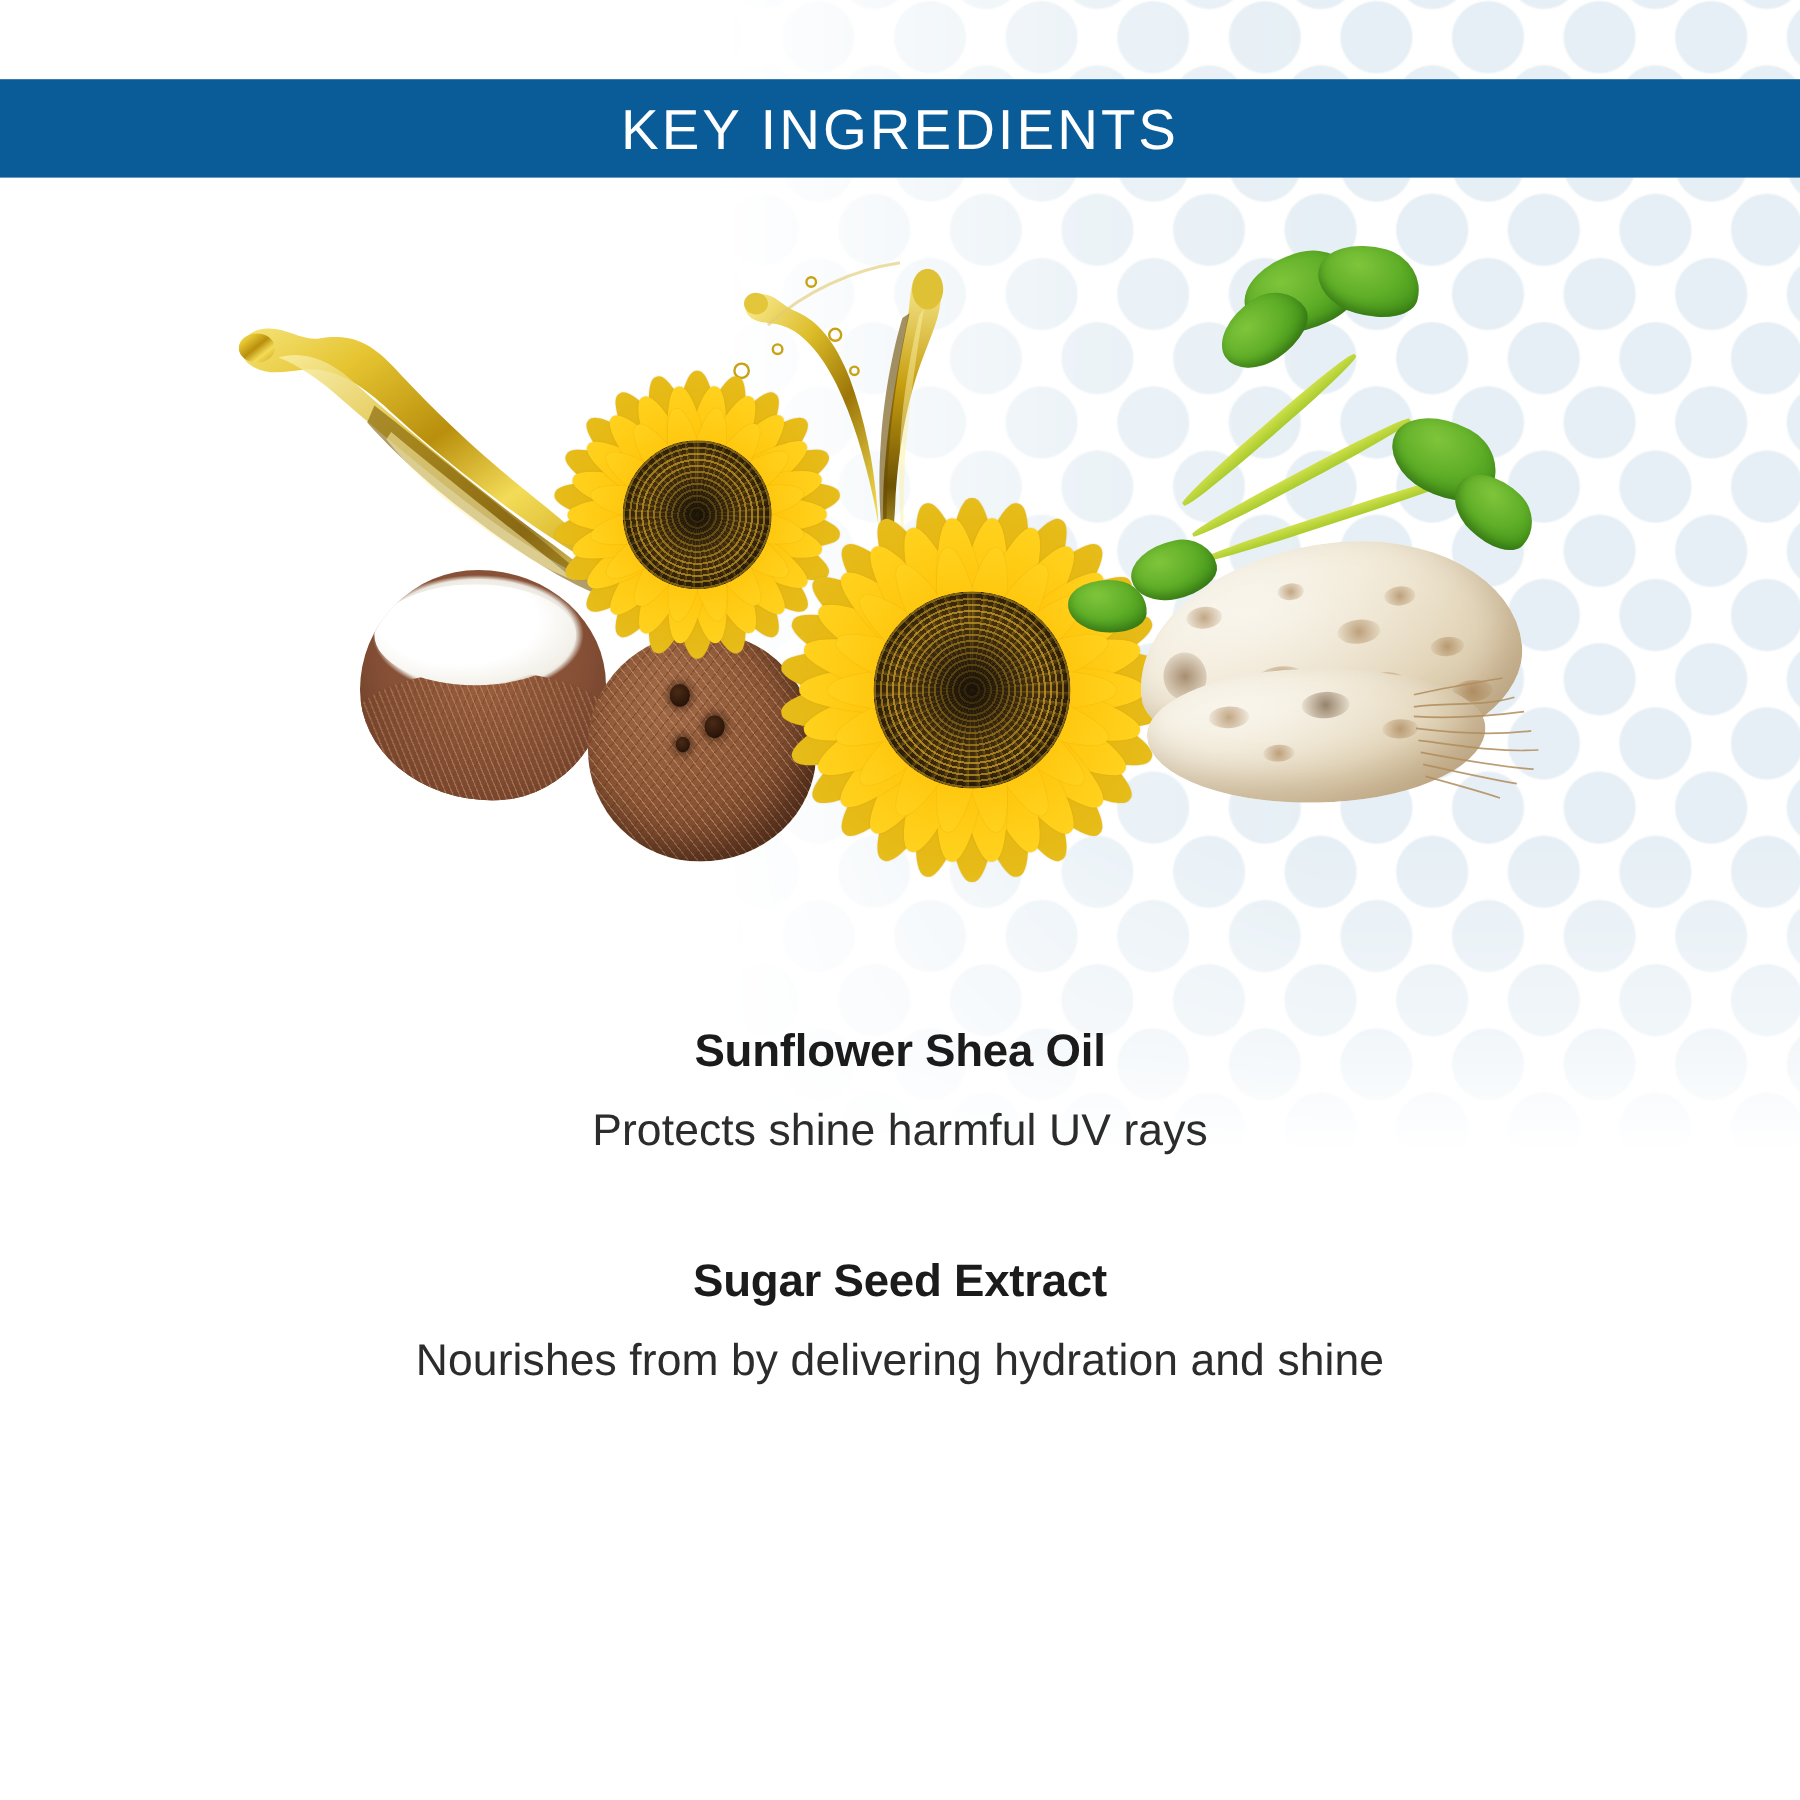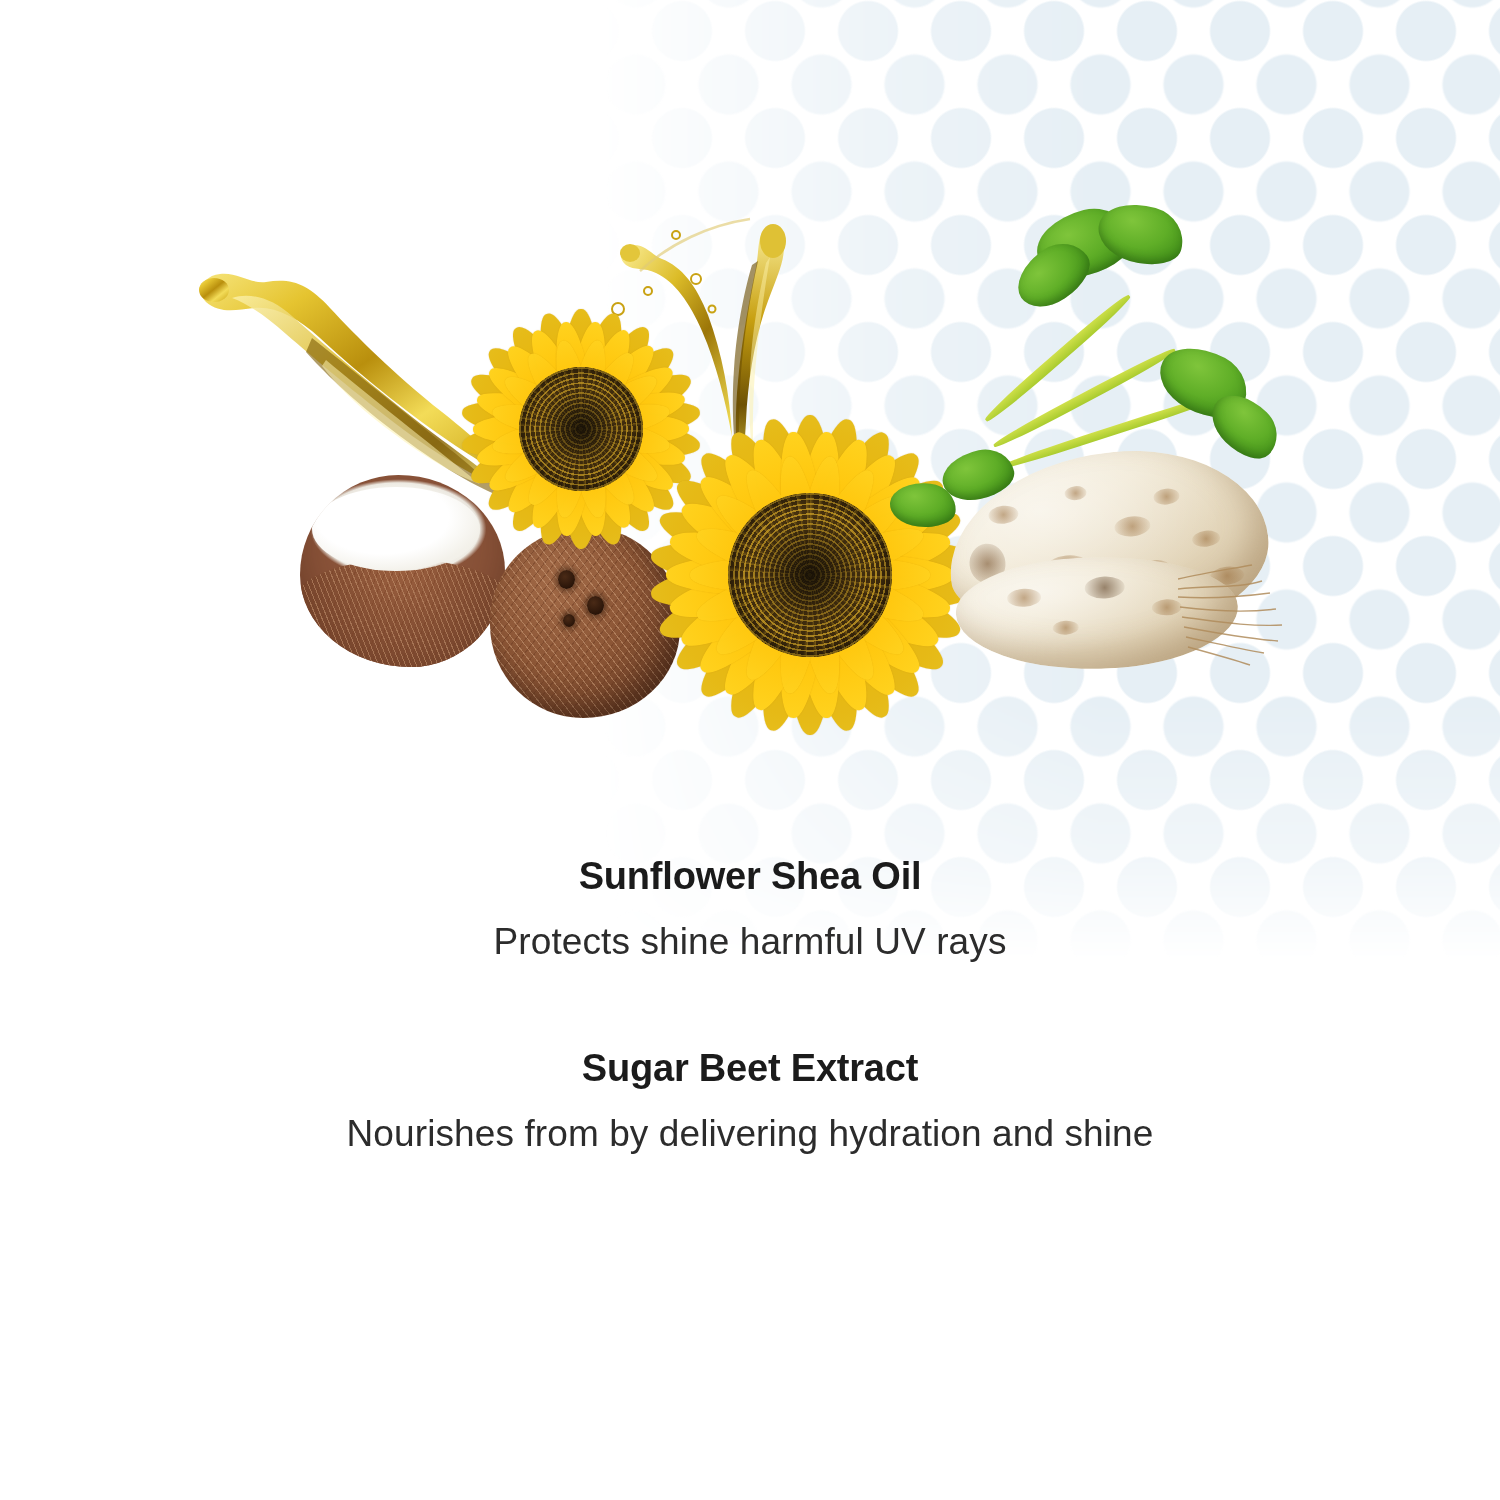--- a/index.html
+++ b/index.html
@@ -240,20 +240,23 @@
     font-family: "Liberation Sans", sans-serif;
   }
 </style>
 </head>
 <body>
 
 <div id="infographic">
 
   <div class="dot-pattern"></div>
 
+  <div class="banner">
+    <div class="banner-title">KEY INGREDIENTS</div>
+  </div>
 
   <div class="hero">
 
     <svg class="art" style="left:180px; top:90px; width:330px; height:300px;" viewBox="0 0 330 300">
       <defs>
         <linearGradient id="oilA" x1="0" y1="0" x2="1" y2="1">
           <stop offset="0%" stop-color="#f6e47a"></stop>
           <stop offset="22%" stop-color="#e5c430"></stop>
           <stop offset="48%" stop-color="#b98f0d"></stop>
           <stop offset="70%" stop-color="#f3dc58"></stop>
@@ -518,18 +521,18 @@
 
   <div class="ingredients">
 
 
     <div class="ingredient-block">
       <div class="ing-name">Sunflower Shea Oil</div>
       <div class="ing-desc">Protects shine harmful UV rays</div>
     </div>
 
     <div class="ingredient-block">
-      <div class="ing-name">Sugar Beet Extract</div>
+      <div class="ing-name">Sugar Seed Extract</div>
       <div class="ing-desc">Nourishes from by delivering hydration and shine</div>
     </div>
 
   </div>
 </div>
 
 </body></html>

